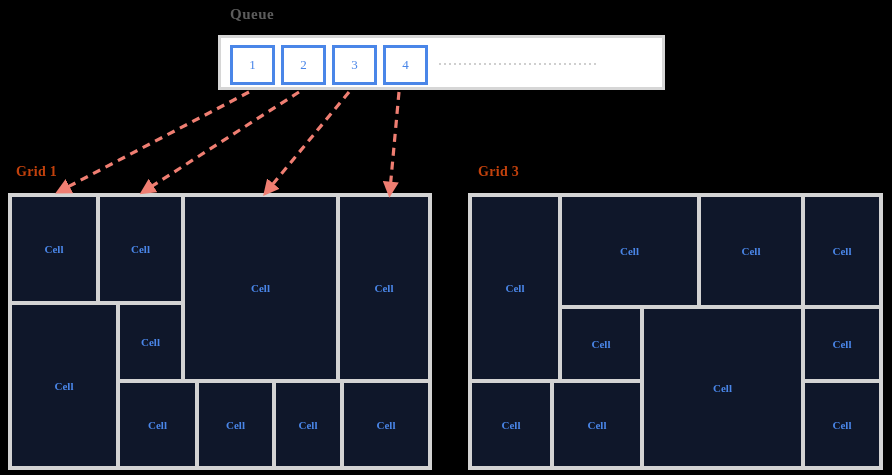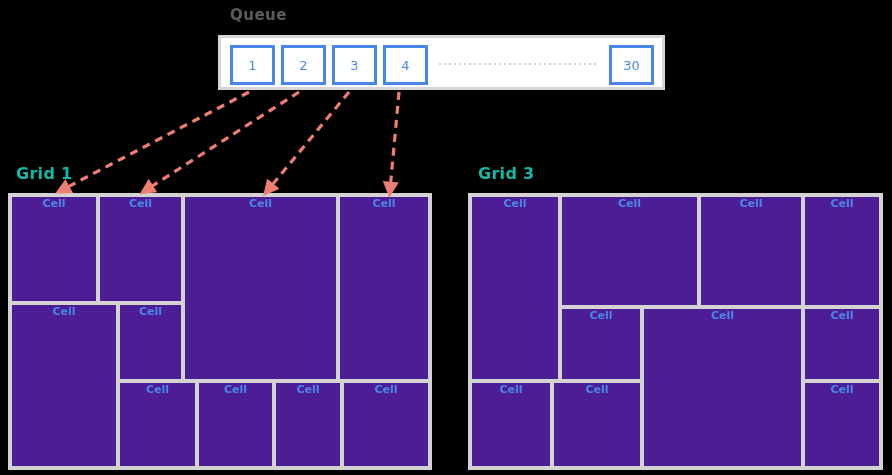--- a/index.html
+++ b/index.html
@@ -1,46 +1,46 @@
 <!DOCTYPE html>
 <html><head>
 <meta charset="utf-8">
 <style>
   html,body{margin:0;padding:0;background:#000;}
   body{width:892px;height:475px;position:relative;overflow:hidden;
        font-family:"DejaVu Sans","Liberation Sans",sans-serif;}
 
-  .stage{position:absolute;left:0;top:0;width:892px;height:475px;}
+  .stage{position:absolute;left:0;top:0;width:892px;height:475px;font-family:Liberation Serif, serif;}
 
   
   #queue-title{position:absolute;left:230px;top:6px;font-size:15px;font-weight:bold;
                color:#5c5c5c;letter-spacing:.5px;}
   #queue-box{position:absolute;left:218px;top:35px;width:447px;height:55px;
              background:#fff;border:3px solid #d6d6d6;box-sizing:border-box;}
   .qitem{position:absolute;top:7px;width:45px;height:40px;background:#fff;
          border:3px solid #4a86e8;box-sizing:border-box;display:flex;
          align-items:center;justify-content:center;font-size:13px;color:#4a86e8;}
   #qi-0{left:9px;} #qi-1{left:60px;} #qi-2{left:111px;} #qi-3{left:162px;}
   #qi-last{left:388px;}
   #queue-dots{position:absolute;left:218px;top:25px;width:160px;height:2px;
         background-image:linear-gradient(to right,#cfcfcf 0 2px,transparent 2px 5px);
         background-size:5px 2px;background-repeat:repeat-x;}
 
   
-  .grid-label{position:absolute;font-size:16px;font-weight:bold;color:#14b8a6;
+  .grid-label{position:absolute;font-size:14px;font-weight:bold;color:#c2410c;
               letter-spacing:.3px;}
   #grid1-label{left:16px;top:164px;}
   #grid2-label{left:478px;top:164px;}
 
   
   .gridframe{position:absolute;background:#d3d3d3;}
   #grid1{left:8px;top:193px;width:424px;height:277px;}
   #grid2{left:468px;top:193px;width:415px;height:277px;}
 
-  .cell{position:absolute;background:#4c1d95;display:flex;
+  .cell{position:absolute;background:#0f172a;display:flex;align-items:center;
         justify-content:center;box-sizing:border-box;}
   .cell span{font-size:11px;font-weight:bold;color:#4a86e8;}
 
   
   #arrows{position:absolute;left:0;top:0;width:892px;height:475px;
           pointer-events:none;}
 </style>
 </head>
 <body>
 
@@ -55,23 +55,20 @@
     <div class="qitem" id="qi-1">
       <span>2</span>
     </div>
     <div class="qitem" id="qi-2">
       <span>3</span>
     </div>
     <div class="qitem" id="qi-3">
       <span>4</span>
     </div>
     <div id="queue-dots"></div>
-    <div class="qitem" id="qi-last">
-      <span>30</span>
-    </div>
   </div>
 
   <div class="grid-label" id="grid1-label">Grid 1</div>
   <div class="grid-label" id="grid2-label">Grid 3</div>
 
   <div class="gridframe" id="grid1">
       <div class="cell" style="left: 4px; top: 4px; width: 84px; height: 104px;">
         <span>Cell</span>
       </div>
       <div class="cell" style="left: 92px; top: 4px; width: 81px; height: 104px;">

